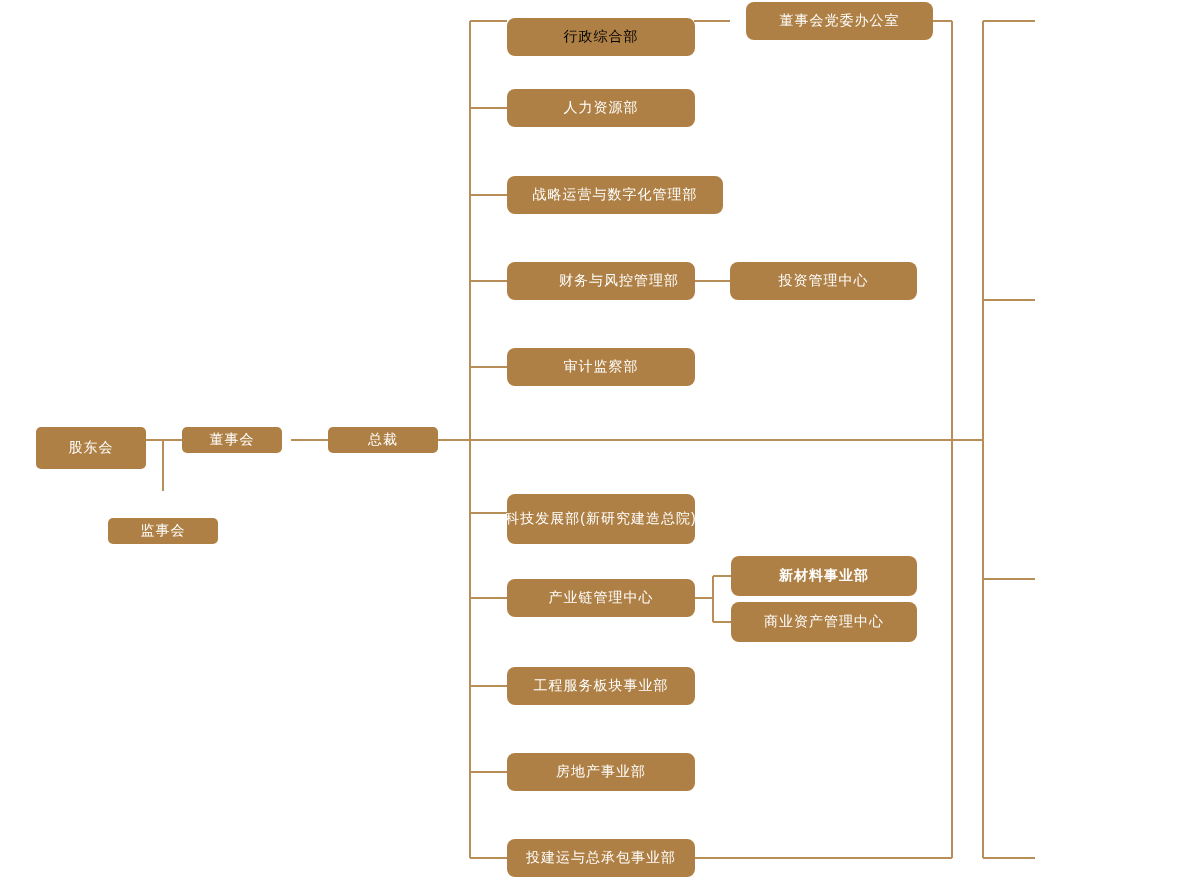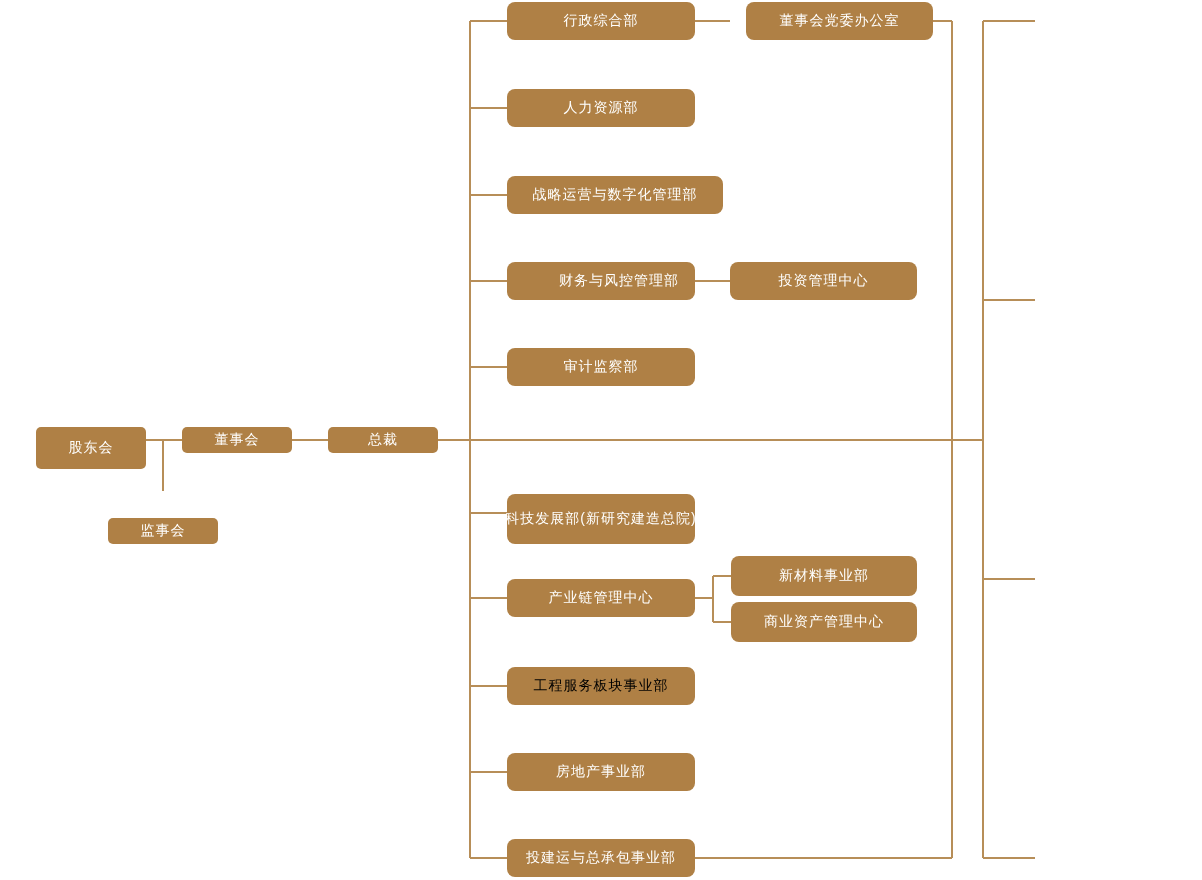--- a/index.html
+++ b/index.html
@@ -57,29 +57,29 @@
     <div class="edge" style="left: 713px; top: 621px; width: 18px; height: 2px; background: rgb(183, 142, 88);"></div>
     <div class="edge" style="left: 694px; top: 857px; width: 258px; height: 2px; background: rgb(183, 142, 88);"></div>
     <div class="edge" style="left: 951px; top: 21px; width: 2px; height: 837px; background: rgb(183, 142, 88);"></div>
     <div class="edge" style="left: 982px; top: 21px; width: 2px; height: 837px; background: rgb(183, 142, 88);"></div>
     <div class="edge" style="left: 983px; top: 20px; width: 52px; height: 2px; background: rgb(183, 142, 88);"></div>
     <div class="edge" style="left: 983px; top: 299px; width: 52px; height: 2px; background: rgb(183, 142, 88);"></div>
     <div class="edge" style="left: 983px; top: 578px; width: 52px; height: 2px; background: rgb(183, 142, 88);"></div>
     <div class="edge" style="left: 983px; top: 857px; width: 52px; height: 2px; background: rgb(183, 142, 88);"></div>
     <div class="node" style="left: 36px; top: 427px; width: 110px; height: 42px; background: rgb(175, 128, 69); color: rgb(255, 255, 255); border-radius: 5px;">股东会</div>
     <div class="node" style="left: 108px; top: 518px; width: 110px; height: 26px; background: rgb(175, 128, 69); color: rgb(255, 255, 255); border-radius: 5px;">监事会</div>
-    <div class="node" style="left: 182px; top: 427px; width: 110px; height: 26px; background: rgb(175, 128, 69); color: rgb(255, 255, 255); border-radius: 5px;">董事会</div>
+    <div class="node" style="left: 182px; top: 427px; width: 100px; height: 26px; background: rgb(175, 128, 69); color: rgb(255, 255, 255); border-radius: 5px;">董事会</div>
     <div class="node" style="left: 328px; top: 427px; width: 110px; height: 26px; background: rgb(175, 128, 69); color: rgb(255, 255, 255); border-radius: 5px;">总裁</div>
-    <div class="node" style="left: 507px; top: 2px; width: 188px; height: 38px; background: rgb(175, 128, 69); color: #ffffff; border-radius: 8px;">行政综合部</div>
+    <div class="node" style="left: 507px; top: 18px; width: 188px; height: 38px; background: rgb(175, 128, 69); color: #000000; border-radius: 8px;">行政综合部</div>
     <div class="node" style="left: 746px; top: 2px; width: 187px; height: 38px; background: rgb(175, 128, 69); color: rgb(255, 255, 255); border-radius: 8px;">董事会党委办公室</div>
     <div class="node" style="left: 507px; top: 89px; width: 188px; height: 38px; background: rgb(175, 128, 69); color: rgb(255, 255, 255); border-radius: 8px;">人力资源部</div>
     <div class="node" style="left: 507px; top: 176px; width: 216px; height: 38px; background: rgb(175, 128, 69); color: rgb(255, 255, 255); border-radius: 8px;">战略运营与数字化管理部</div>
     <div class="node" style="left: 507px; top: 262px; width: 188px; height: 38px; background: rgb(175, 128, 69); color: rgb(255, 255, 255); border-radius: 8px; padding-left: 36px;">财务与风控管理部</div>
     <div class="node" style="left: 730px; top: 262px; width: 187px; height: 38px; background: rgb(175, 128, 69); color: rgb(255, 255, 255); border-radius: 8px;">投资管理中心</div>
     <div class="node" style="left: 507px; top: 348px; width: 188px; height: 38px; background: rgb(175, 128, 69); color: rgb(255, 255, 255); border-radius: 8px;">审计监察部</div>
     <div class="node" style="left: 507px; top: 494px; width: 188px; height: 50px; background: rgb(175, 128, 69); color: rgb(255, 255, 255); border-radius: 8px;">科技发展部(新研究建造总院)</div>
     <div class="node" style="left: 507px; top: 579px; width: 188px; height: 38px; background: rgb(175, 128, 69); color: rgb(255, 255, 255); border-radius: 8px;">产业链管理中心</div>
-    <div class="node" style="left: 731px; top: 556px; width: 186px; height: 40px; background: rgb(175, 128, 69); color: rgb(255, 255, 255); border-radius: 8px;">新材料事业部</div>
+    <div class="node" style="left: 731px; top: 556px; width: 186px; height: 40px; background: rgb(175, 128, 69); color: rgb(255, 255, 255); border-radius: 8px; font-weight: bold;">新材料事业部</div>
     <div class="node" style="left: 731px; top: 602px; width: 186px; height: 40px; background: rgb(175, 128, 69); color: rgb(255, 255, 255); border-radius: 8px;">商业资产管理中心</div>
-    <div class="node" style="left: 507px; top: 667px; width: 188px; height: 38px; background: rgb(175, 128, 69); color: #000000; border-radius: 8px;">工程服务板块事业部</div>
+    <div class="node" style="left: 507px; top: 667px; width: 188px; height: 38px; background: rgb(175, 128, 69); color: #ffffff; border-radius: 8px;">工程服务板块事业部</div>
     <div class="node" style="left: 507px; top: 753px; width: 188px; height: 38px; background: rgb(175, 128, 69); color: rgb(255, 255, 255); border-radius: 8px;">房地产事业部</div>
     <div class="node" style="left: 507px; top: 839px; width: 188px; height: 38px; background: rgb(175, 128, 69); color: rgb(255, 255, 255); border-radius: 8px;">投建运与总承包事业部</div>
   </div>
 
 </body></html>

